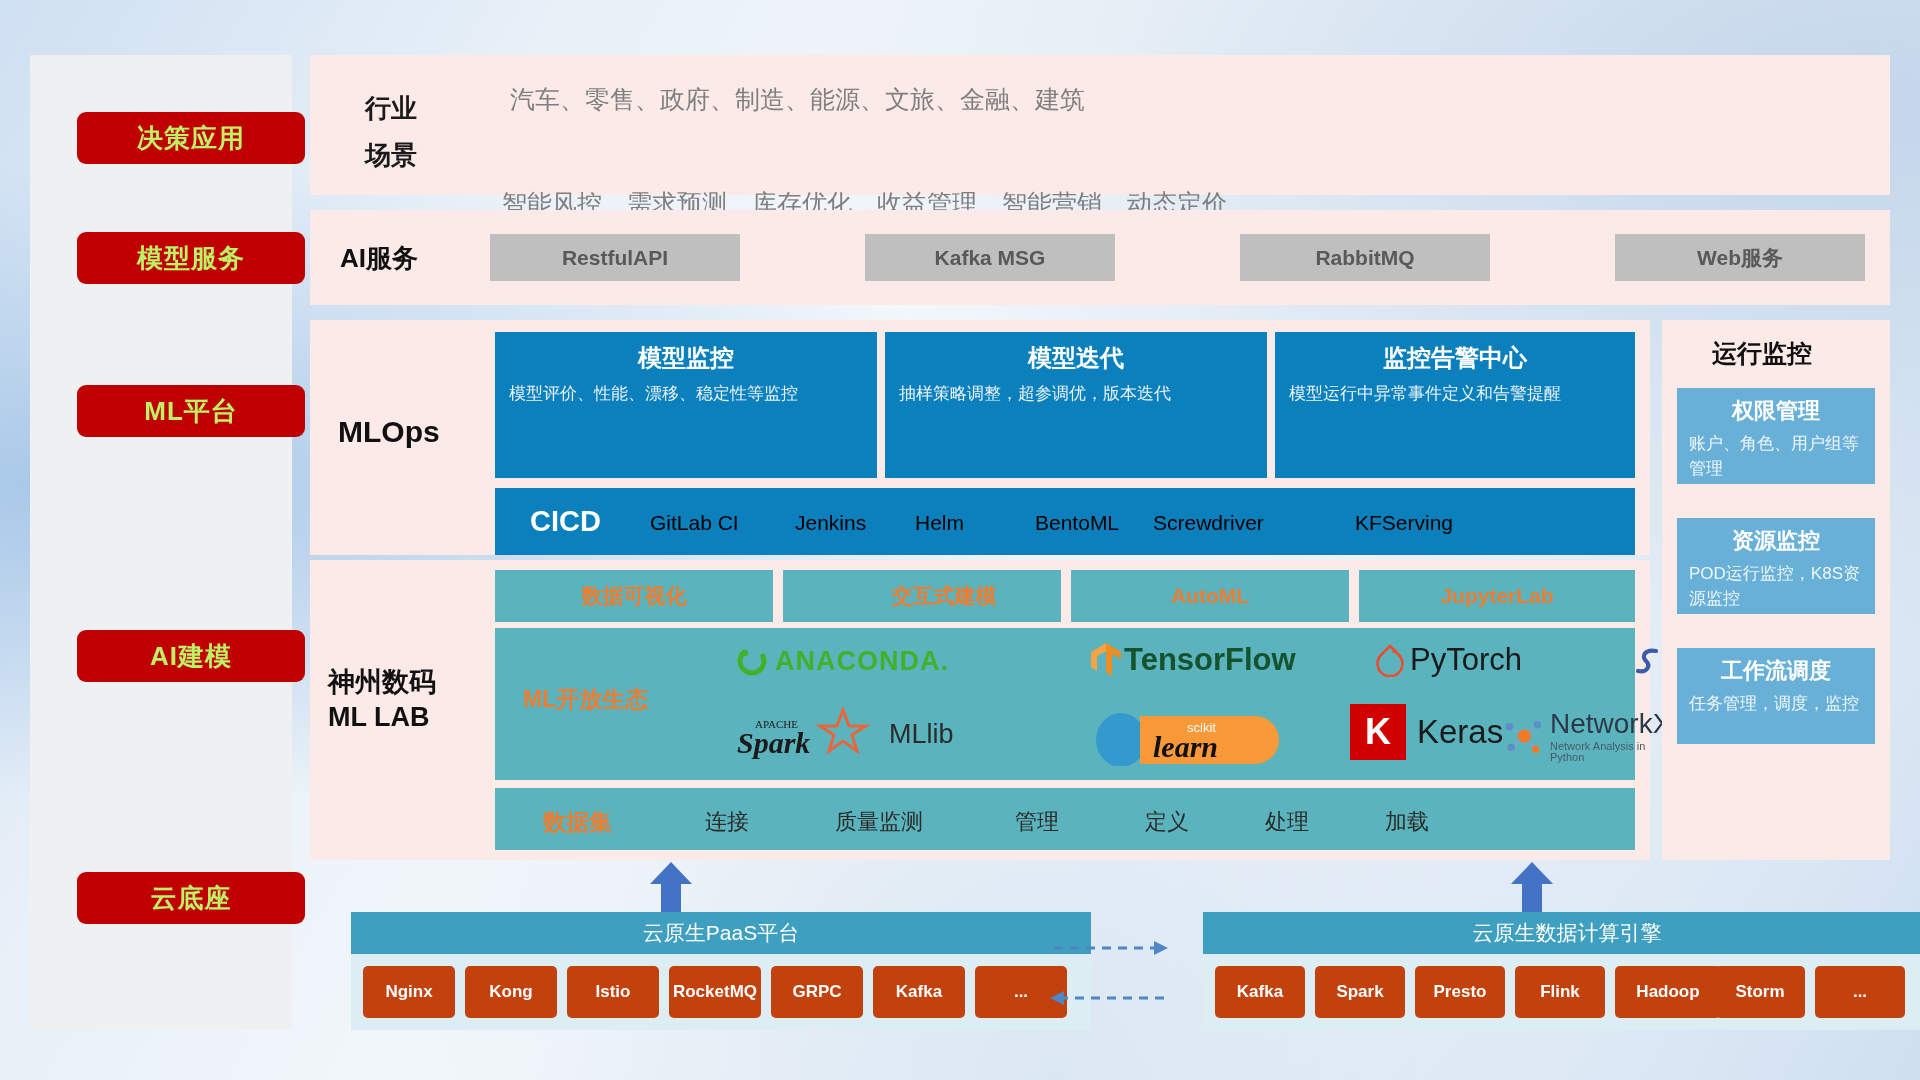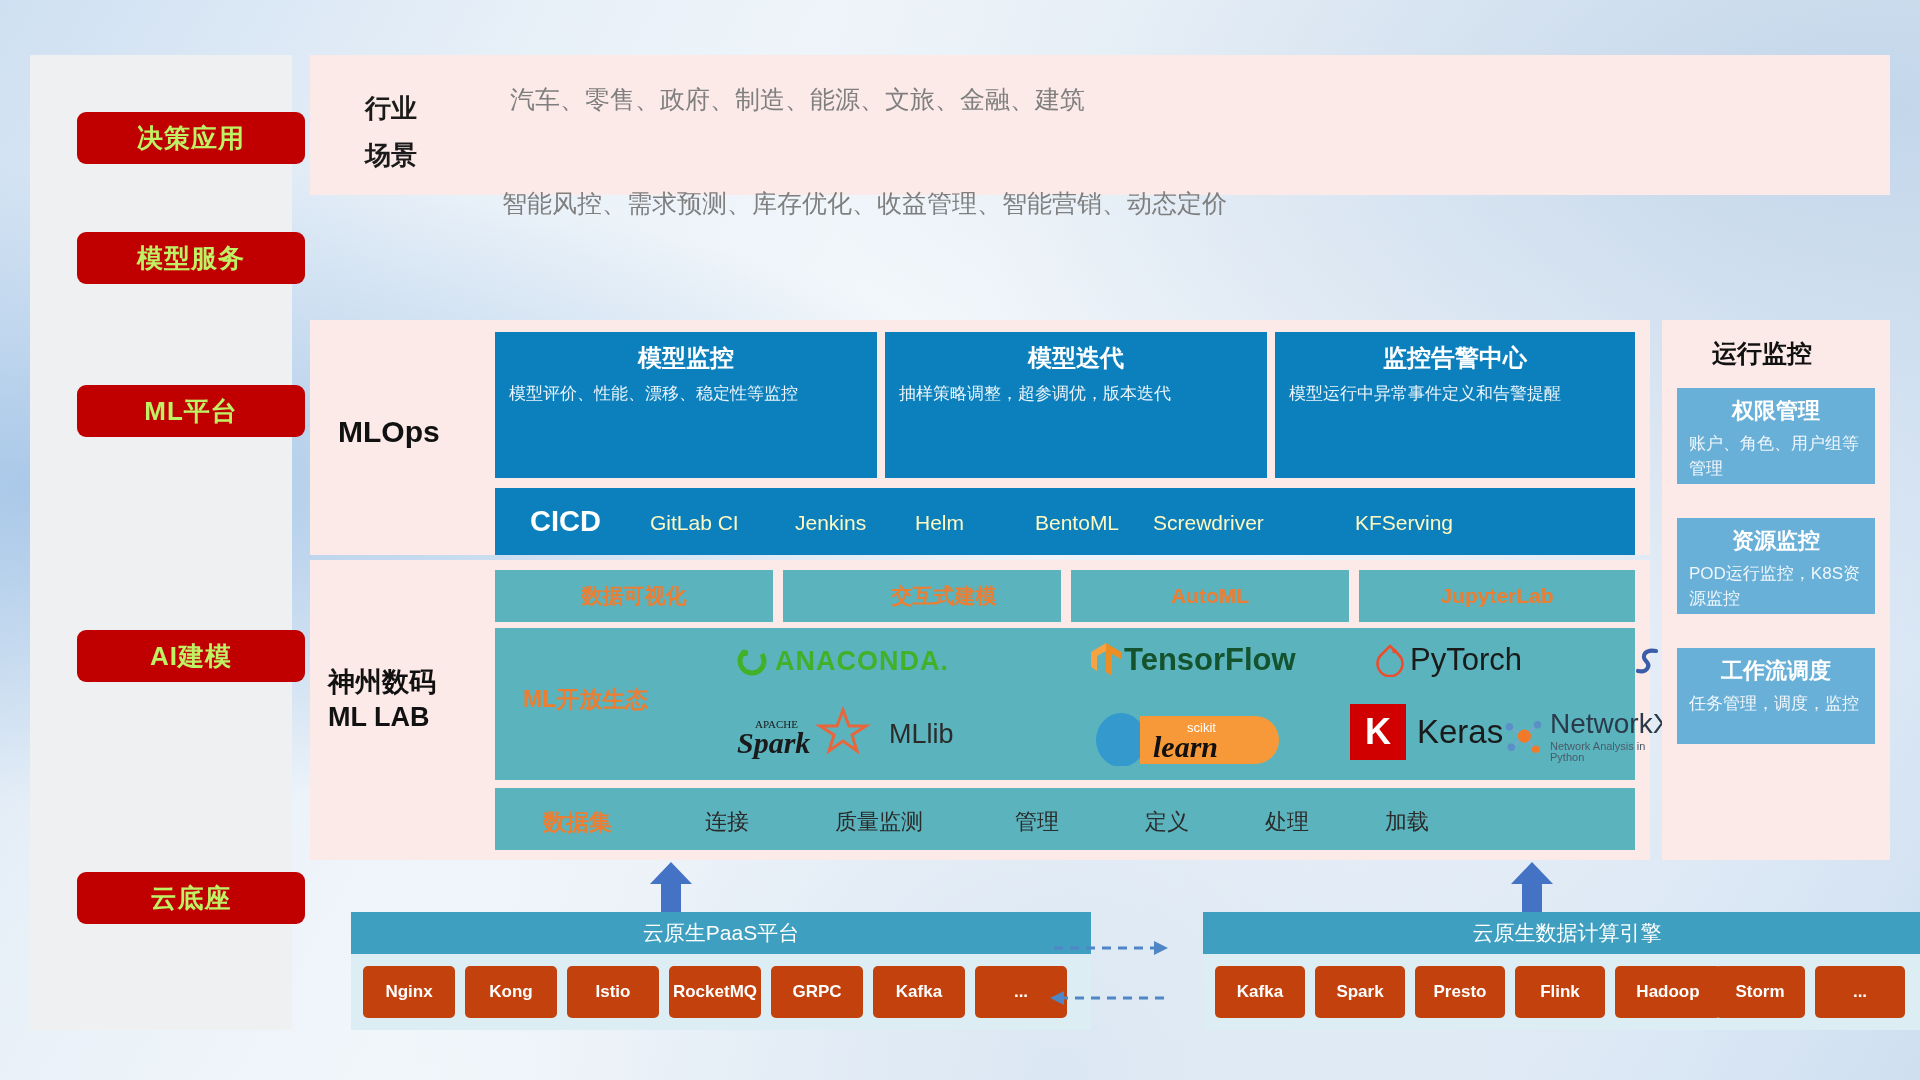--- a/index.html
+++ b/index.html
@@ -37,21 +37,21 @@
         align-items:center;justify-content:center;color:#595959;font-size:21px;font-weight:bold;}
 
   
   .sec-title{position:absolute;font-size:30px;font-weight:bold;color:#111;}
   .mlops-card{position:absolute;background:#0b80bd;color:#fff;padding:10px 14px 0 14px;}
   .mlops-card .ttl{font-size:24px;font-weight:bold;text-align:center;margin-bottom:8px;}
   .mlops-card .dsc{font-size:17px;line-height:1.42;color:#eaf4fb;}
 
   .cicd{position:absolute;background:#0b80bd;color:#fff;}
   .cicd-name{position:absolute;font-size:29px;font-weight:bold;color:#fff;}
-  .cicd-item{position:absolute;font-size:21px;color:#fef9c3;width:120px;line-height:1.25;}
+  .cicd-item{position:absolute;font-size:21px;color:#000000;width:120px;line-height:1.25;}
 
   
   .mod-tab{position:absolute;height:52px;background:#5bb4bd;display:flex;align-items:center;
         justify-content:center;color:#ed7d31;font-size:21px;font-weight:bold;}
   .eco{position:absolute;background:#5bb4bd;}
   .eco-label{position:absolute;color:#ed7d31;font-size:23px;font-weight:bold;}
   .ds-row{position:absolute;background:#5bb4bd;}
   .ds-first{position:absolute;color:#ed7d31;font-size:23px;font-weight:bold;}
   .ds-item{position:absolute;color:#2b2b2b;font-size:22px;}
   .lab-name{position:absolute;font-size:27px;font-weight:bold;color:#111;line-height:1.3;}
@@ -100,20 +100,35 @@
       </div>
   </div>
 
   <div class="panel" style="left:310px;top:55px;width:1580px;height:140px;">
     <div class="r1-label" style="left:55px;top:36px;">行业</div>
     <div class="r1-text" style="left:200px;top:28px;">汽车、零售、政府、制造、能源、文旅、金融、建筑</div>
     <div class="r1-label" style="left:55px;top:83px;">场景</div>
     <div class="r1-text" style="left:192px;top:84px;margin-top:48px;">智能风控、需求预测、库存优化、收益管理、智能营销、动态定价</div>
   </div>
 
+  <div class="panel" style="left:310px;top:210px;width:1580px;height:95px;">
+    <div class="svc-title" style="left:30px;top:31px;">AI服务</div>
+    <div class="svc-chip" style="left:180px;top:24px;width:250px;">
+        <span>RestfulAPI</span>
+      </div>
+    <div class="svc-chip" style="left:555px;top:24px;width:250px;">
+        <span>Kafka MSG</span>
+      </div>
+    <div class="svc-chip" style="left:930px;top:24px;width:250px;">
+        <span>RabbitMQ</span>
+      </div>
+    <div class="svc-chip" style="left:1305px;top:24px;width:250px;">
+        <span>Web服务</span>
+      </div>
+  </div>
 
   <div class="panel" style="left:310px;top:320px;width:1340px;height:235px;">
     <div class="sec-title" style="left:28px;top:95px;">MLOps</div>
 
     <div class="mlops-card" style="left:185px;top:12px;width:382px;height:146px;">
       <div class="ttl">模型监控</div>
       <div class="dsc">模型评价、性能、漂移、稳定性等监控</div>
     </div>
     <div class="mlops-card" style="left:575px;top:12px;width:382px;height:146px;">
       <div class="ttl">模型迭代</div>

